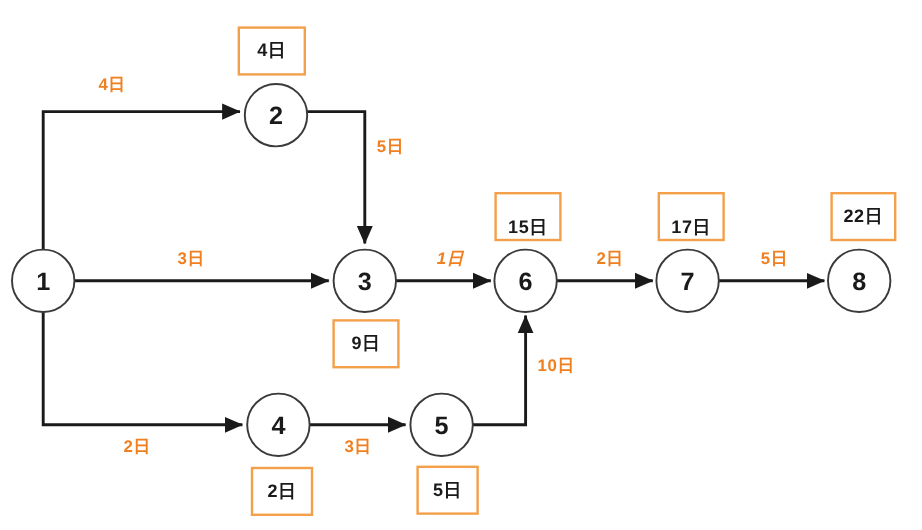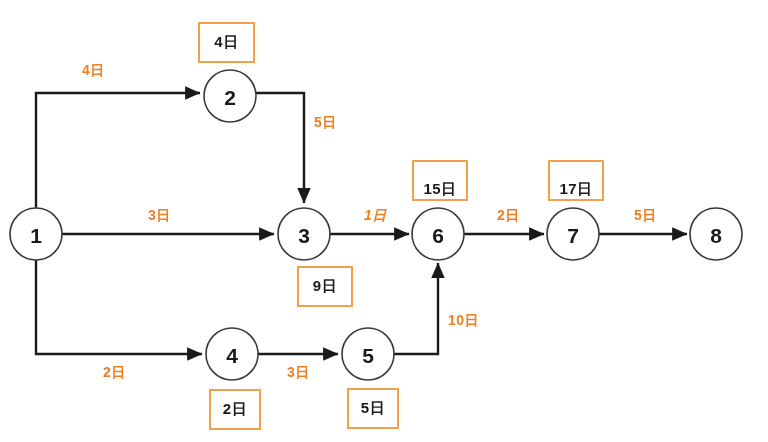--- a/index.html
+++ b/index.html
@@ -133,33 +133,36 @@
   </svg>
 
   <div class="edge-label" style="left:82px;  top:62px;">4日</div>
   <div class="edge-label" style="left:314px; top:114px;">5日</div>
   <div class="edge-label" style="left:148px; top:207px;">3日</div>
   <div class="edge-label" style="left:364px; top:207px;font-style:italic;">1日</div>
   <div class="edge-label" style="left:497px; top:207px;">2日</div>
   <div class="edge-label" style="left:634px; top:207px;">5日</div>
   <div class="edge-label" style="left:103px; top:364px;">2日</div>
   <div class="edge-label" style="left:287px; top:364px;">3日</div>
-  <div class="edge-label" style="left:448px; top:312px;text-align:right;">10日</div>
+  <div class="edge-label" style="left:448px; top:296px;text-align:right;">10日</div>
 
   <div class="dur-box" style="left:198px; top:22px;  width:57px; height:41px;">
     <span class="dur-box-text">4日</span>
   </div>
-  <div class="dur-box" style="left:277px; top:266px; width:56px; height:41px;margin-left:20px;">
+  <div class="dur-box" style="left:277px; top:266px; width:56px; height:41px;">
     <span class="dur-box-text">9日</span>
   </div>
   <div class="dur-box" style="left:412px; top:160px; width:56px; height:41px;align-items:flex-end;">
     <span class="dur-box-text">15日</span>
   </div>
   <div class="dur-box" style="left:548px; top:160px; width:56px; height:41px;align-items:flex-end;">
     <span class="dur-box-text">17日</span>
+  </div>
+  <div class="dur-box" style="left:692px; top:160px; width:55px; height:41px;">
+    <span class="dur-box-text">22日</span>
   </div>
   <div class="dur-box" style="left:209px; top:389px; width:52px; height:41px;">
     <span class="dur-box-text">2日</span>
   </div>
   <div class="dur-box" style="left:347px; top:388px; width:52px; height:41px;">
     <span class="dur-box-text">5日</span>
   </div>
 
 </div>
 

